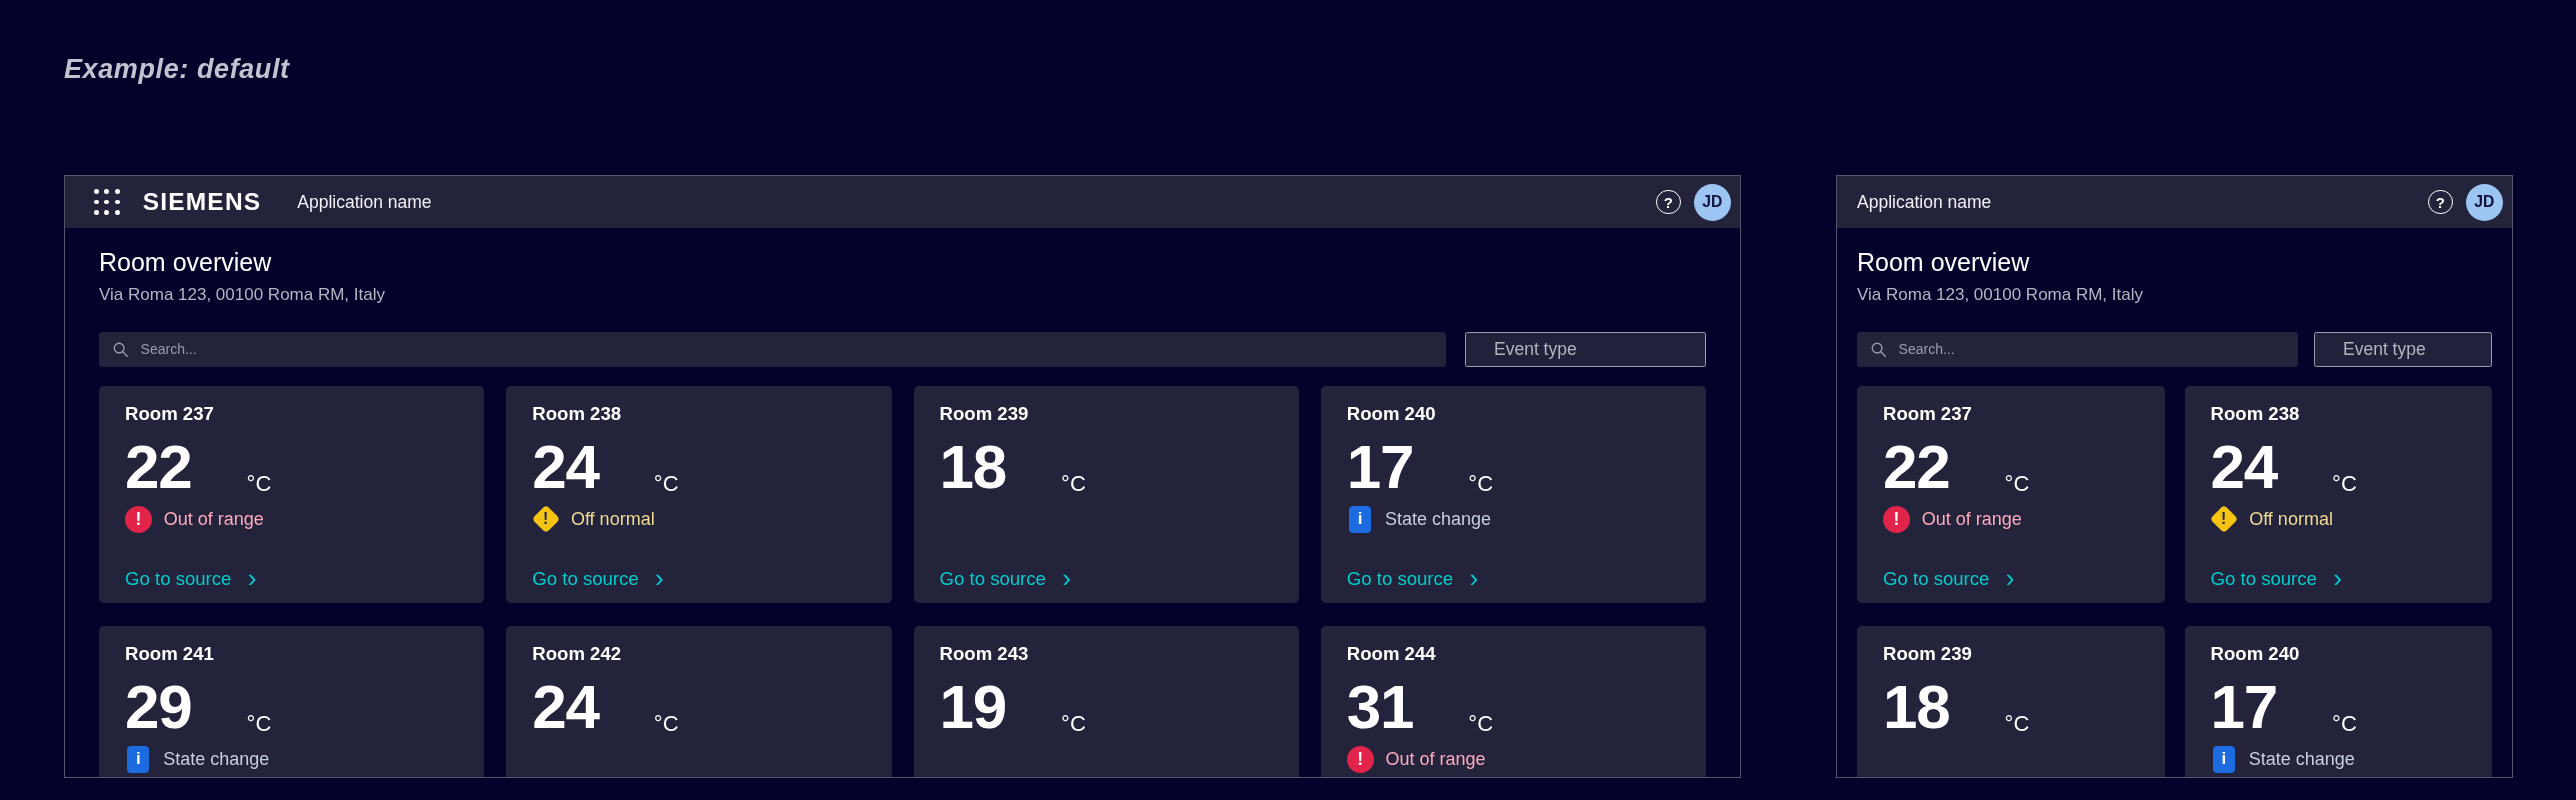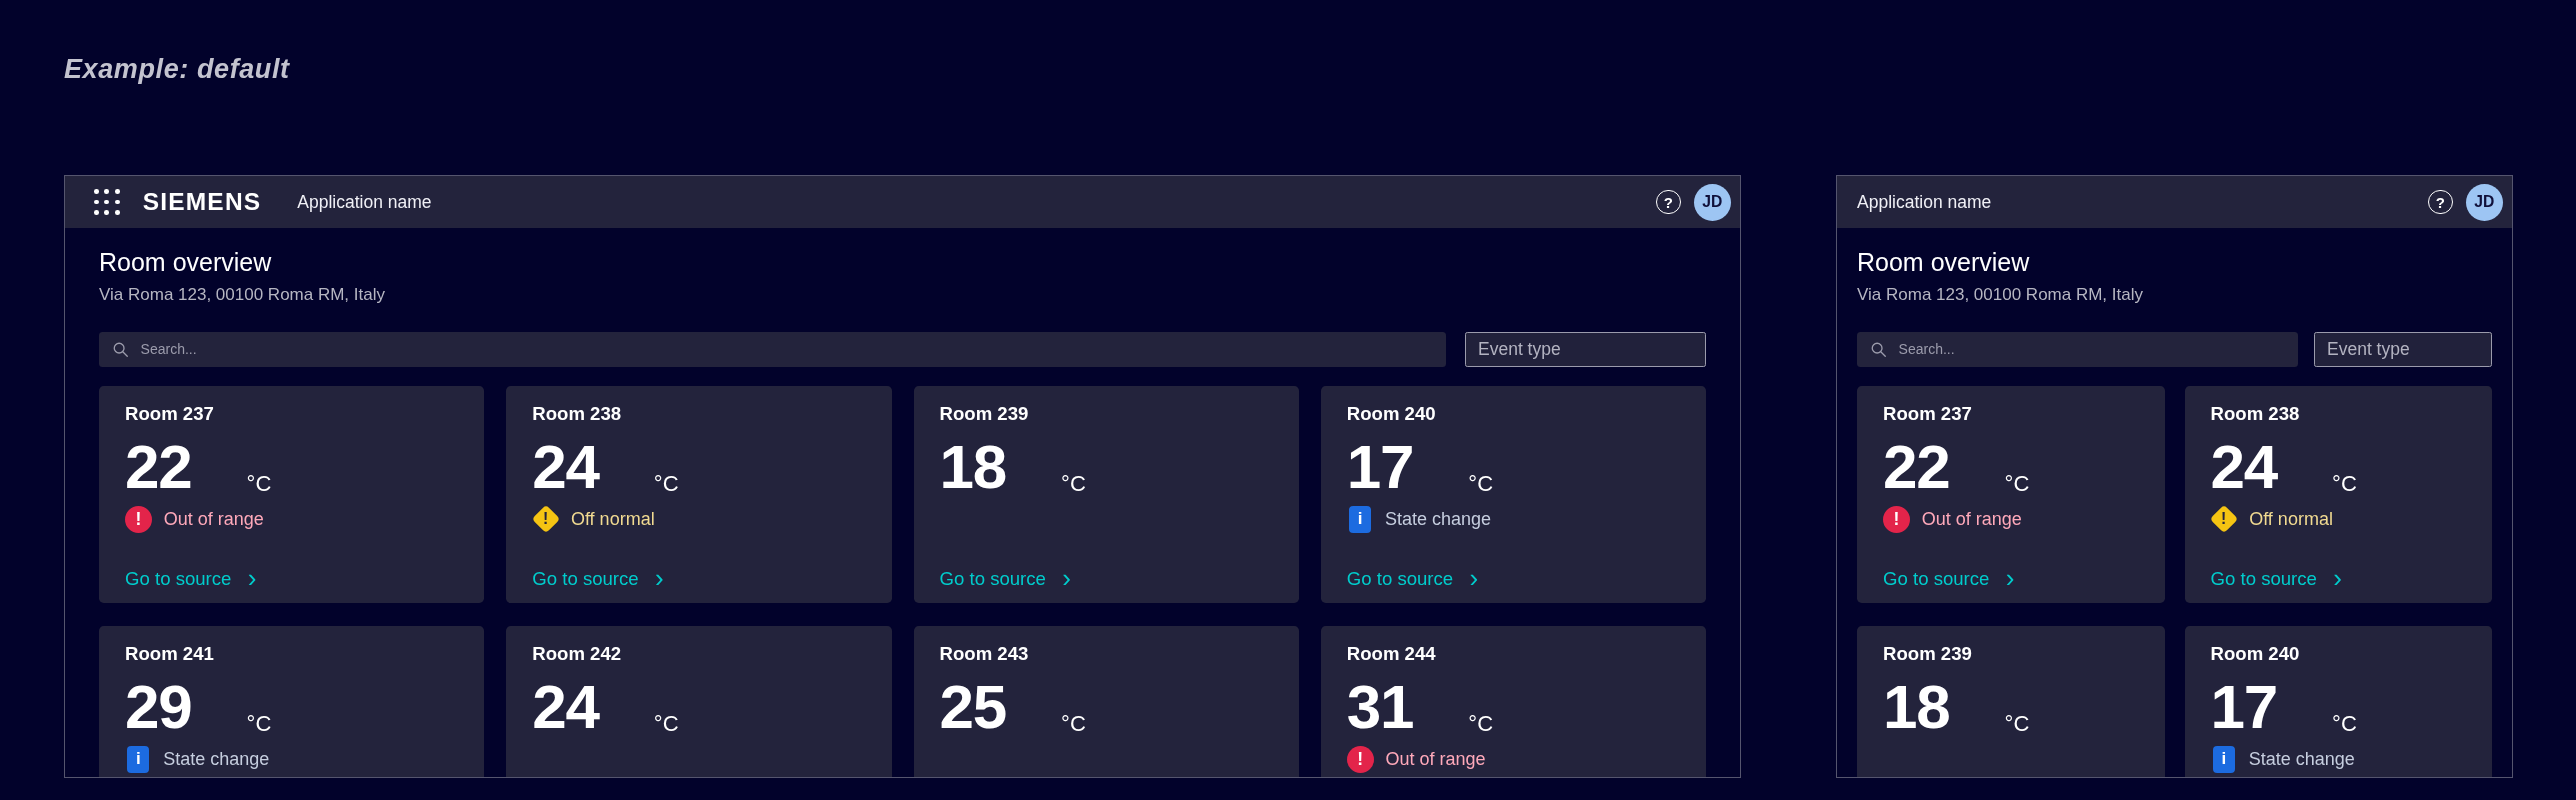--- a/index.html
+++ b/index.html
@@ -40,21 +40,21 @@
   .search-row{margin-top:27px;display:flex;gap:18.6px;}
   .panel--responsive .search-row{gap:16.3px;}
   .search-box{flex:1;height:35px;background:#23233c;border-radius:3.5px;display:flex;
               align-items:center;padding:0 11.7px;gap:9.3px;box-sizing:border-box;}
   .search-box svg{width:18.6px;height:18.6px;flex:none;}
   .search-input{flex:1;background:transparent;border:none;outline:none;color:#dcdce6;
                 font-size:14px;font-family:inherit;min-width:0;}
   .search-input::placeholder{color:#9c9cac;}
   .event-select{width:241px;height:35px;box-sizing:border-box;border:1.2px solid #9b9bac;
                 border-radius:2.3px;background:#21213b;color:#b3b3c1;font-size:17.5px;
-                display:flex;align-items:center;padding:0 12px;flex:none;}
+                display:flex;align-items:center;padding:0 28px;flex:none;}
   .panel--responsive .event-select{width:178px;}
 
   
   .cards{margin-top:19px;display:grid;grid-template-columns:repeat(4,1fr);gap:23px 22px;}
   .panel--responsive .cards{grid-template-columns:repeat(2,1fr);gap:23px 20px;}
   .card{height:217px;background:#23233c;border-radius:4.7px;padding:17.5px 26px 13px;
         box-sizing:border-box;display:flex;flex-direction:column;align-items:flex-start;}
   .card-title{font-size:18.6px;font-weight:700;color:#fff;line-height:1.2;}
   .temp{margin-top:16.3px;display:flex;align-items:flex-end;gap:48px;}
   .temp-value{font-size:62px;font-weight:800;line-height:0.82;color:#fff;letter-spacing:-1.2px;}
@@ -213,21 +213,21 @@
       <span class="status-icon">
         <span class="glyph"></span>
       </span>
       <span class="status-label"></span>
     </div>
 
   </div>
           <div class="card">
     <div class="card-title">Room 243</div>
     <div class="temp">
-      <span class="temp-value">25</span>
+      <span class="temp-value">19</span>
       <span class="temp-unit">°C</span>
     </div>
     <div class="status status--none">
       <span class="status-icon">
         <span class="glyph"></span>
       </span>
       <span class="status-label"></span>
     </div>
 
   </div>

